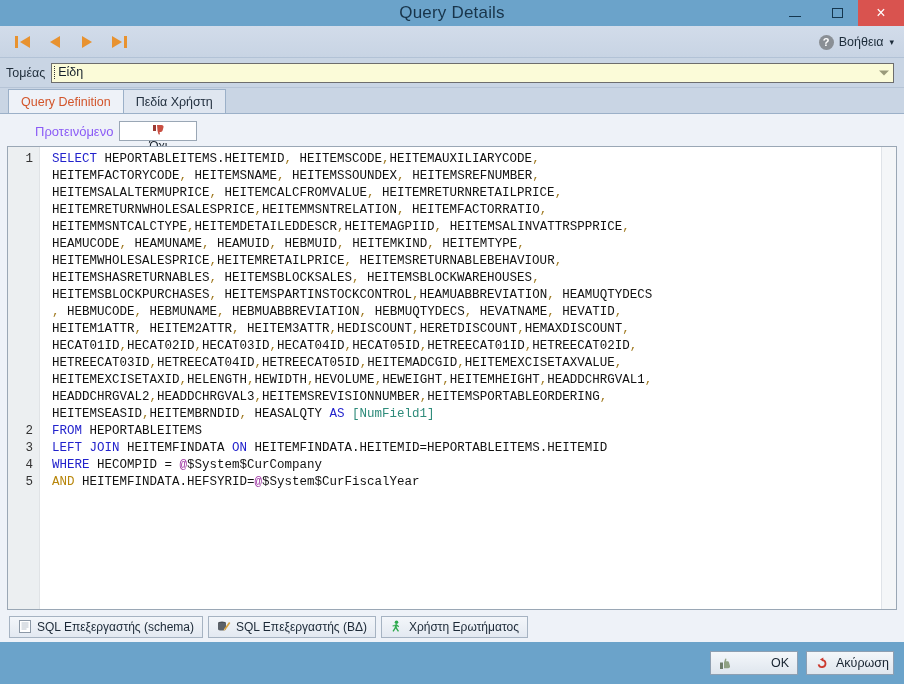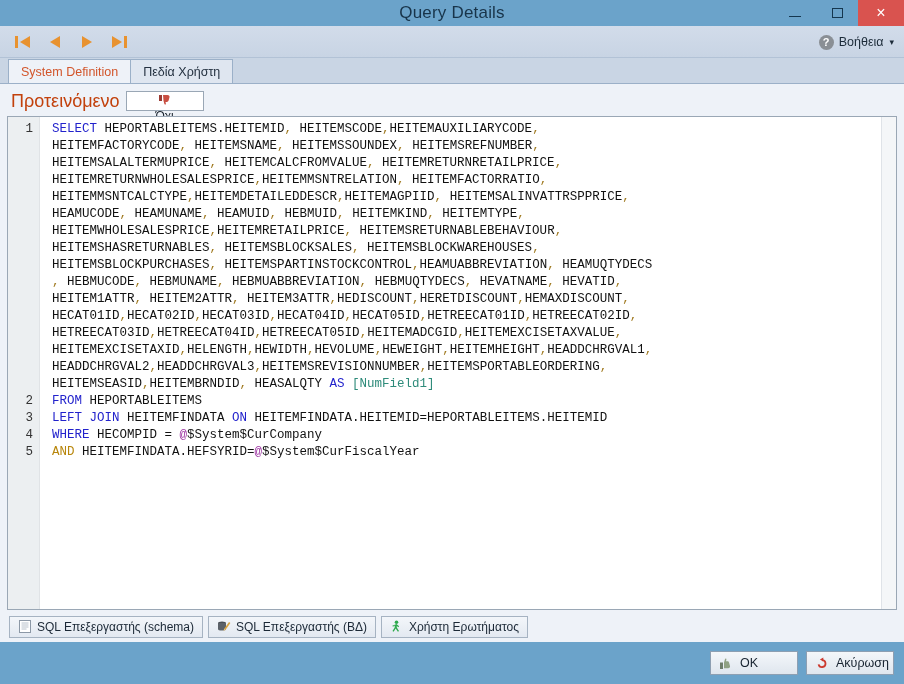--- a/index.html
+++ b/index.html
@@ -184,24 +184,25 @@
   }
 
   .prop-row {
     display: flex;
     align-items: center;
     height: 24px;
     flex: 0 0 24px;
     margin-bottom: 3px;
   }
   .prop-label {
-    font-size: 18px;
-    color: #c2410c;
+    font-size: 13px;
+    color: #8b5cf6;
     margin-right: 6px;
     padding-left: 4px;
+    margin-left: 24px;
   }
   .prop-combo {
     width: 78px;
     height: 20px;
     background: #ffffff;
     border: 1px solid #9aa7b5;
     display: flex;
     align-items: center;
     gap: 4px;
     padding: 0 4px;
@@ -299,21 +300,21 @@
     border: 1px solid #8d9fb2;
     background: linear-gradient(to bottom,#f4f7fa,#dfe6ee);
     display: flex;
     align-items: center;
     gap: 7px;
     padding: 0 8px;
     font-size: 12.5px;
     color: #172330;
     cursor: default;
   }
-  .footbtn .lbl { flex: 1; text-align: left; }
+  .footbtn .lbl { flex: 1; text-align: right; }
 
   .icon-sq {
     width: 14px; height: 14px; flex: 0 0 14px;
     display:flex; align-items:center; justify-content:center;
   }
 </style>
 </head>
 <body>
 
 <div class="window">
@@ -356,23 +357,30 @@
           </svg>
       </div>
     </div>
     <div class="help-group">
       <div class="help-icon">?</div>
       <div class="help-label">Βοήθεια</div>
       <div class="help-caret">▾</div>
     </div>
   </div>
 
+  <div class="domain-row">
+    <div class="domain-label">Τομέας</div>
+    <div class="domain-field">
+      <div class="domain-value">Είδη</div>
+      <div class="domain-caret"></div>
+    </div>
+  </div>
 
   <div class="tabstrip">
-    <div class="tab active">System Definition</div>
+    <div class="tab active">Query Definition</div>
     <div class="tab">Πεδία Χρήστη</div>
   </div>
 
   <div class="panel">
 
     <div class="prop-row">
       <div class="prop-label">Προτεινόμενο</div>
       <div class="prop-combo">
         <span class="thumb">
           <svg width="13" height="12" viewBox="0 0 13 12">

